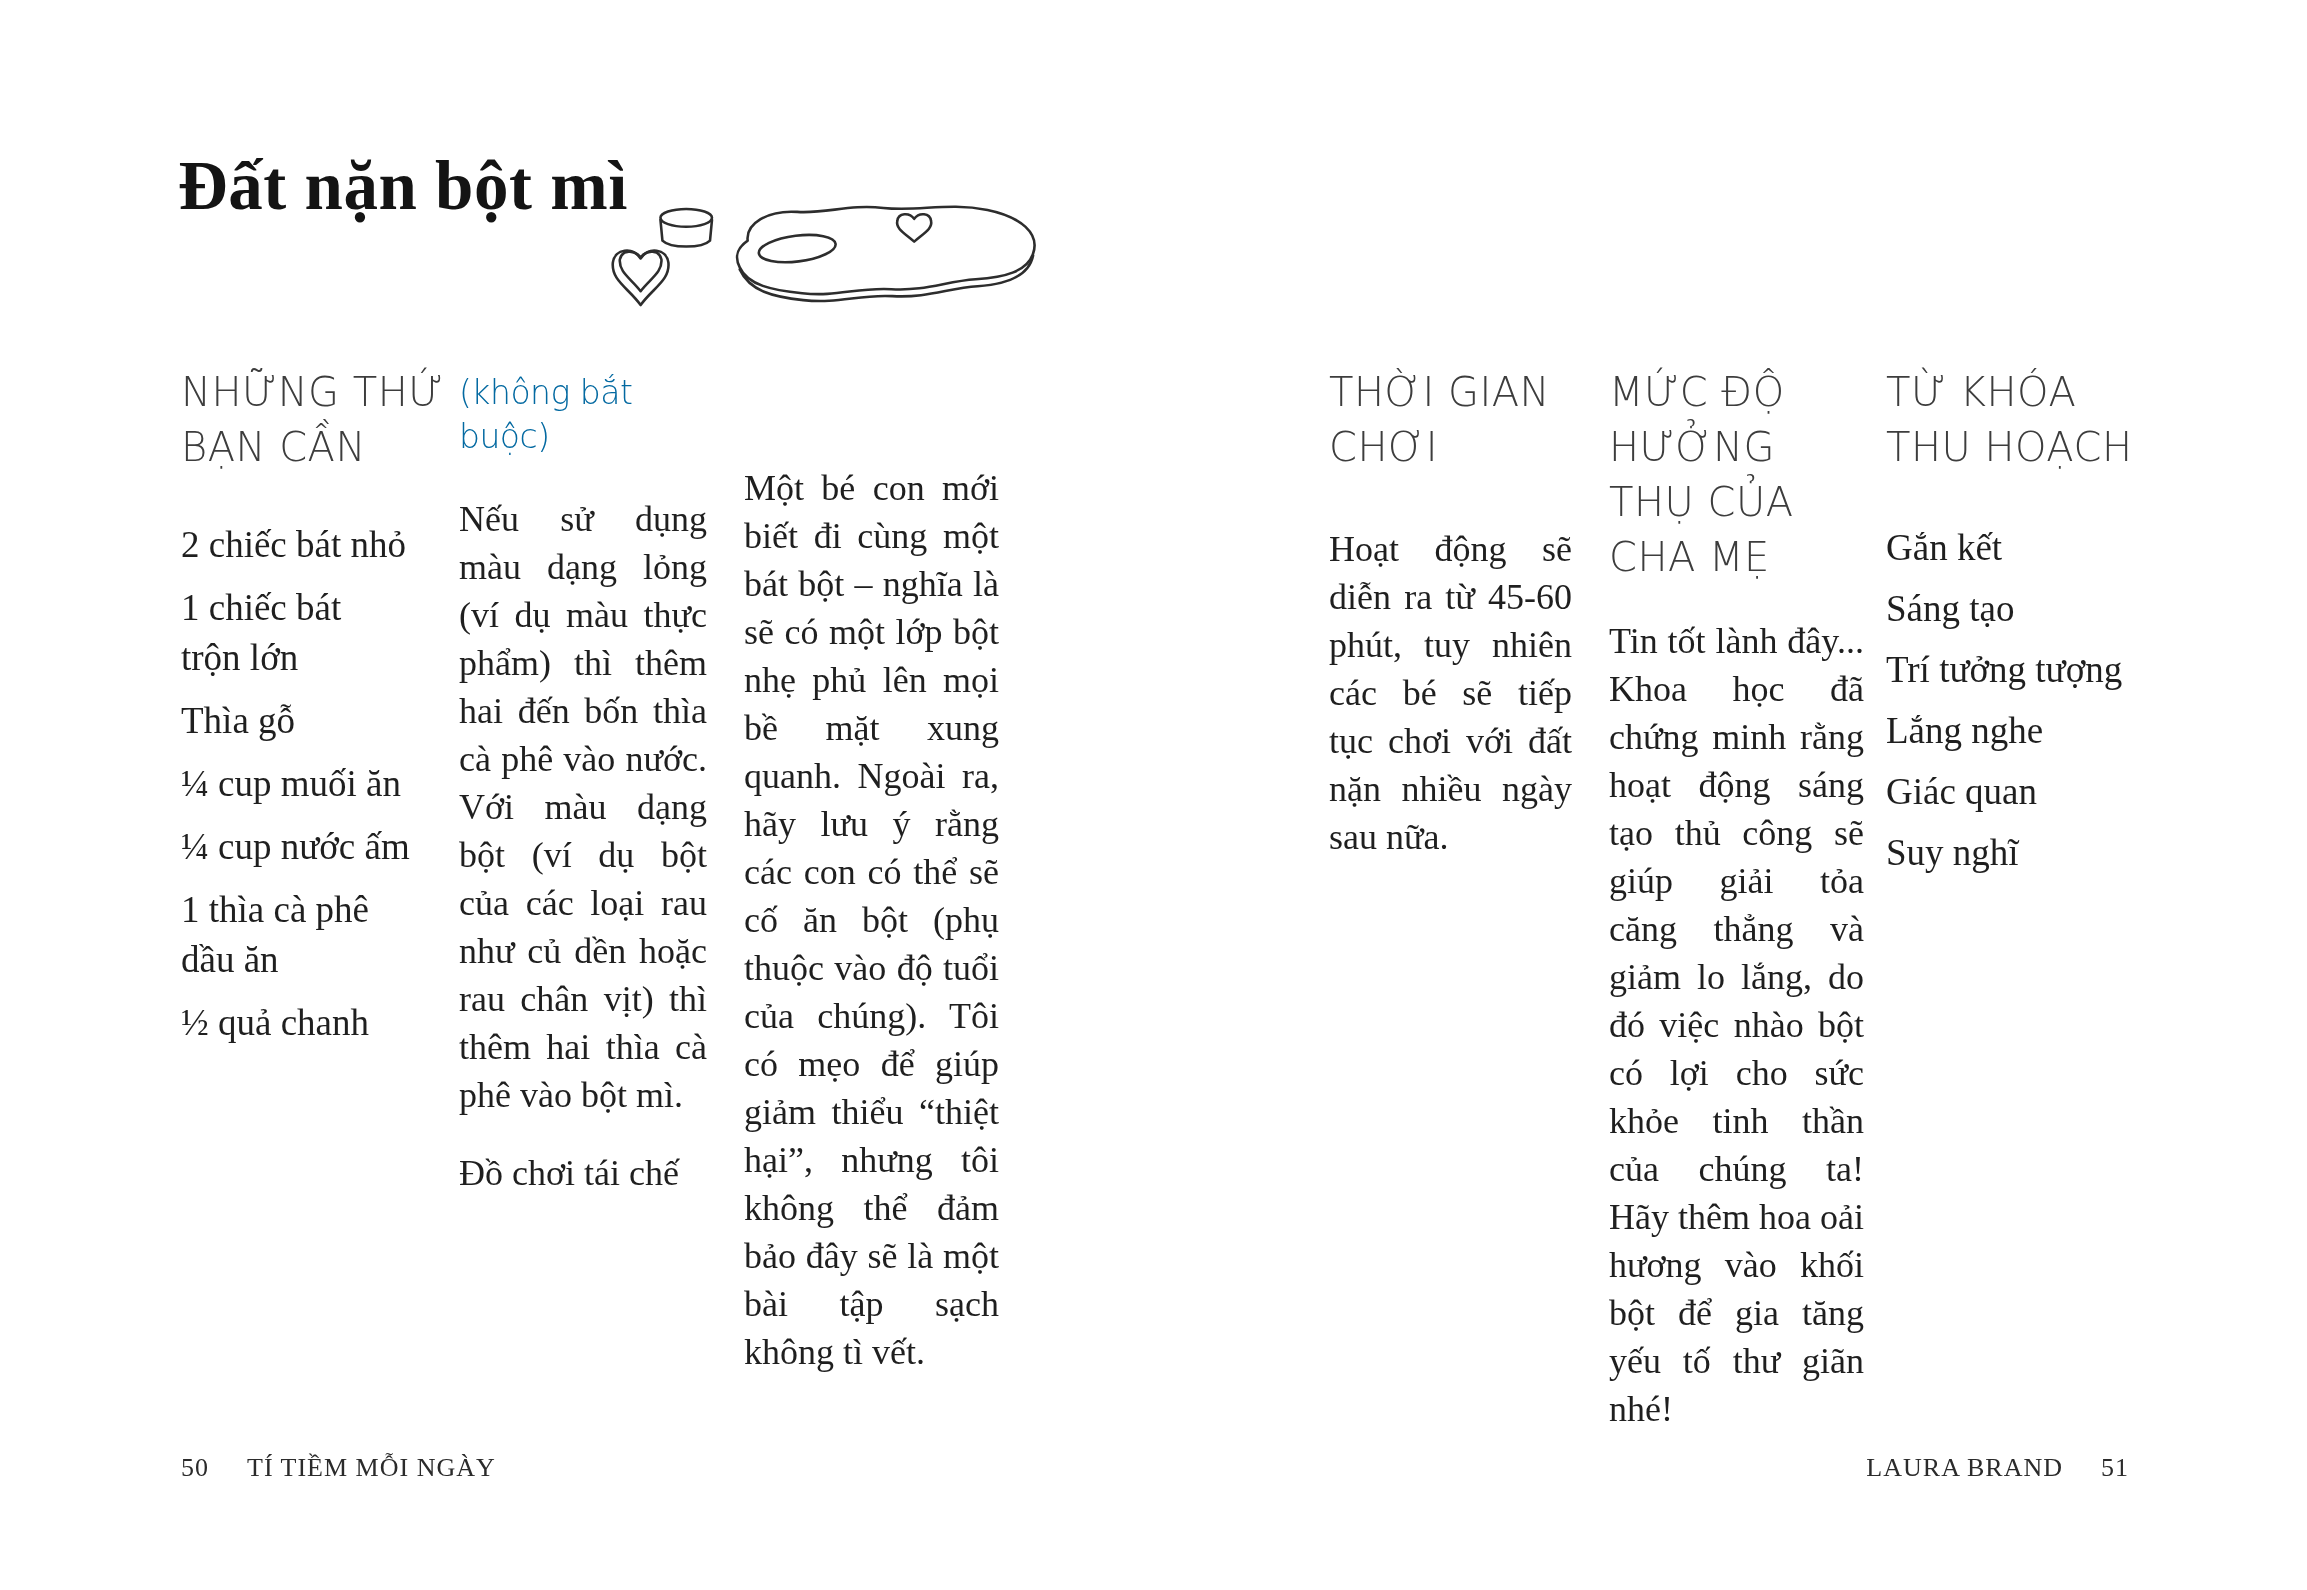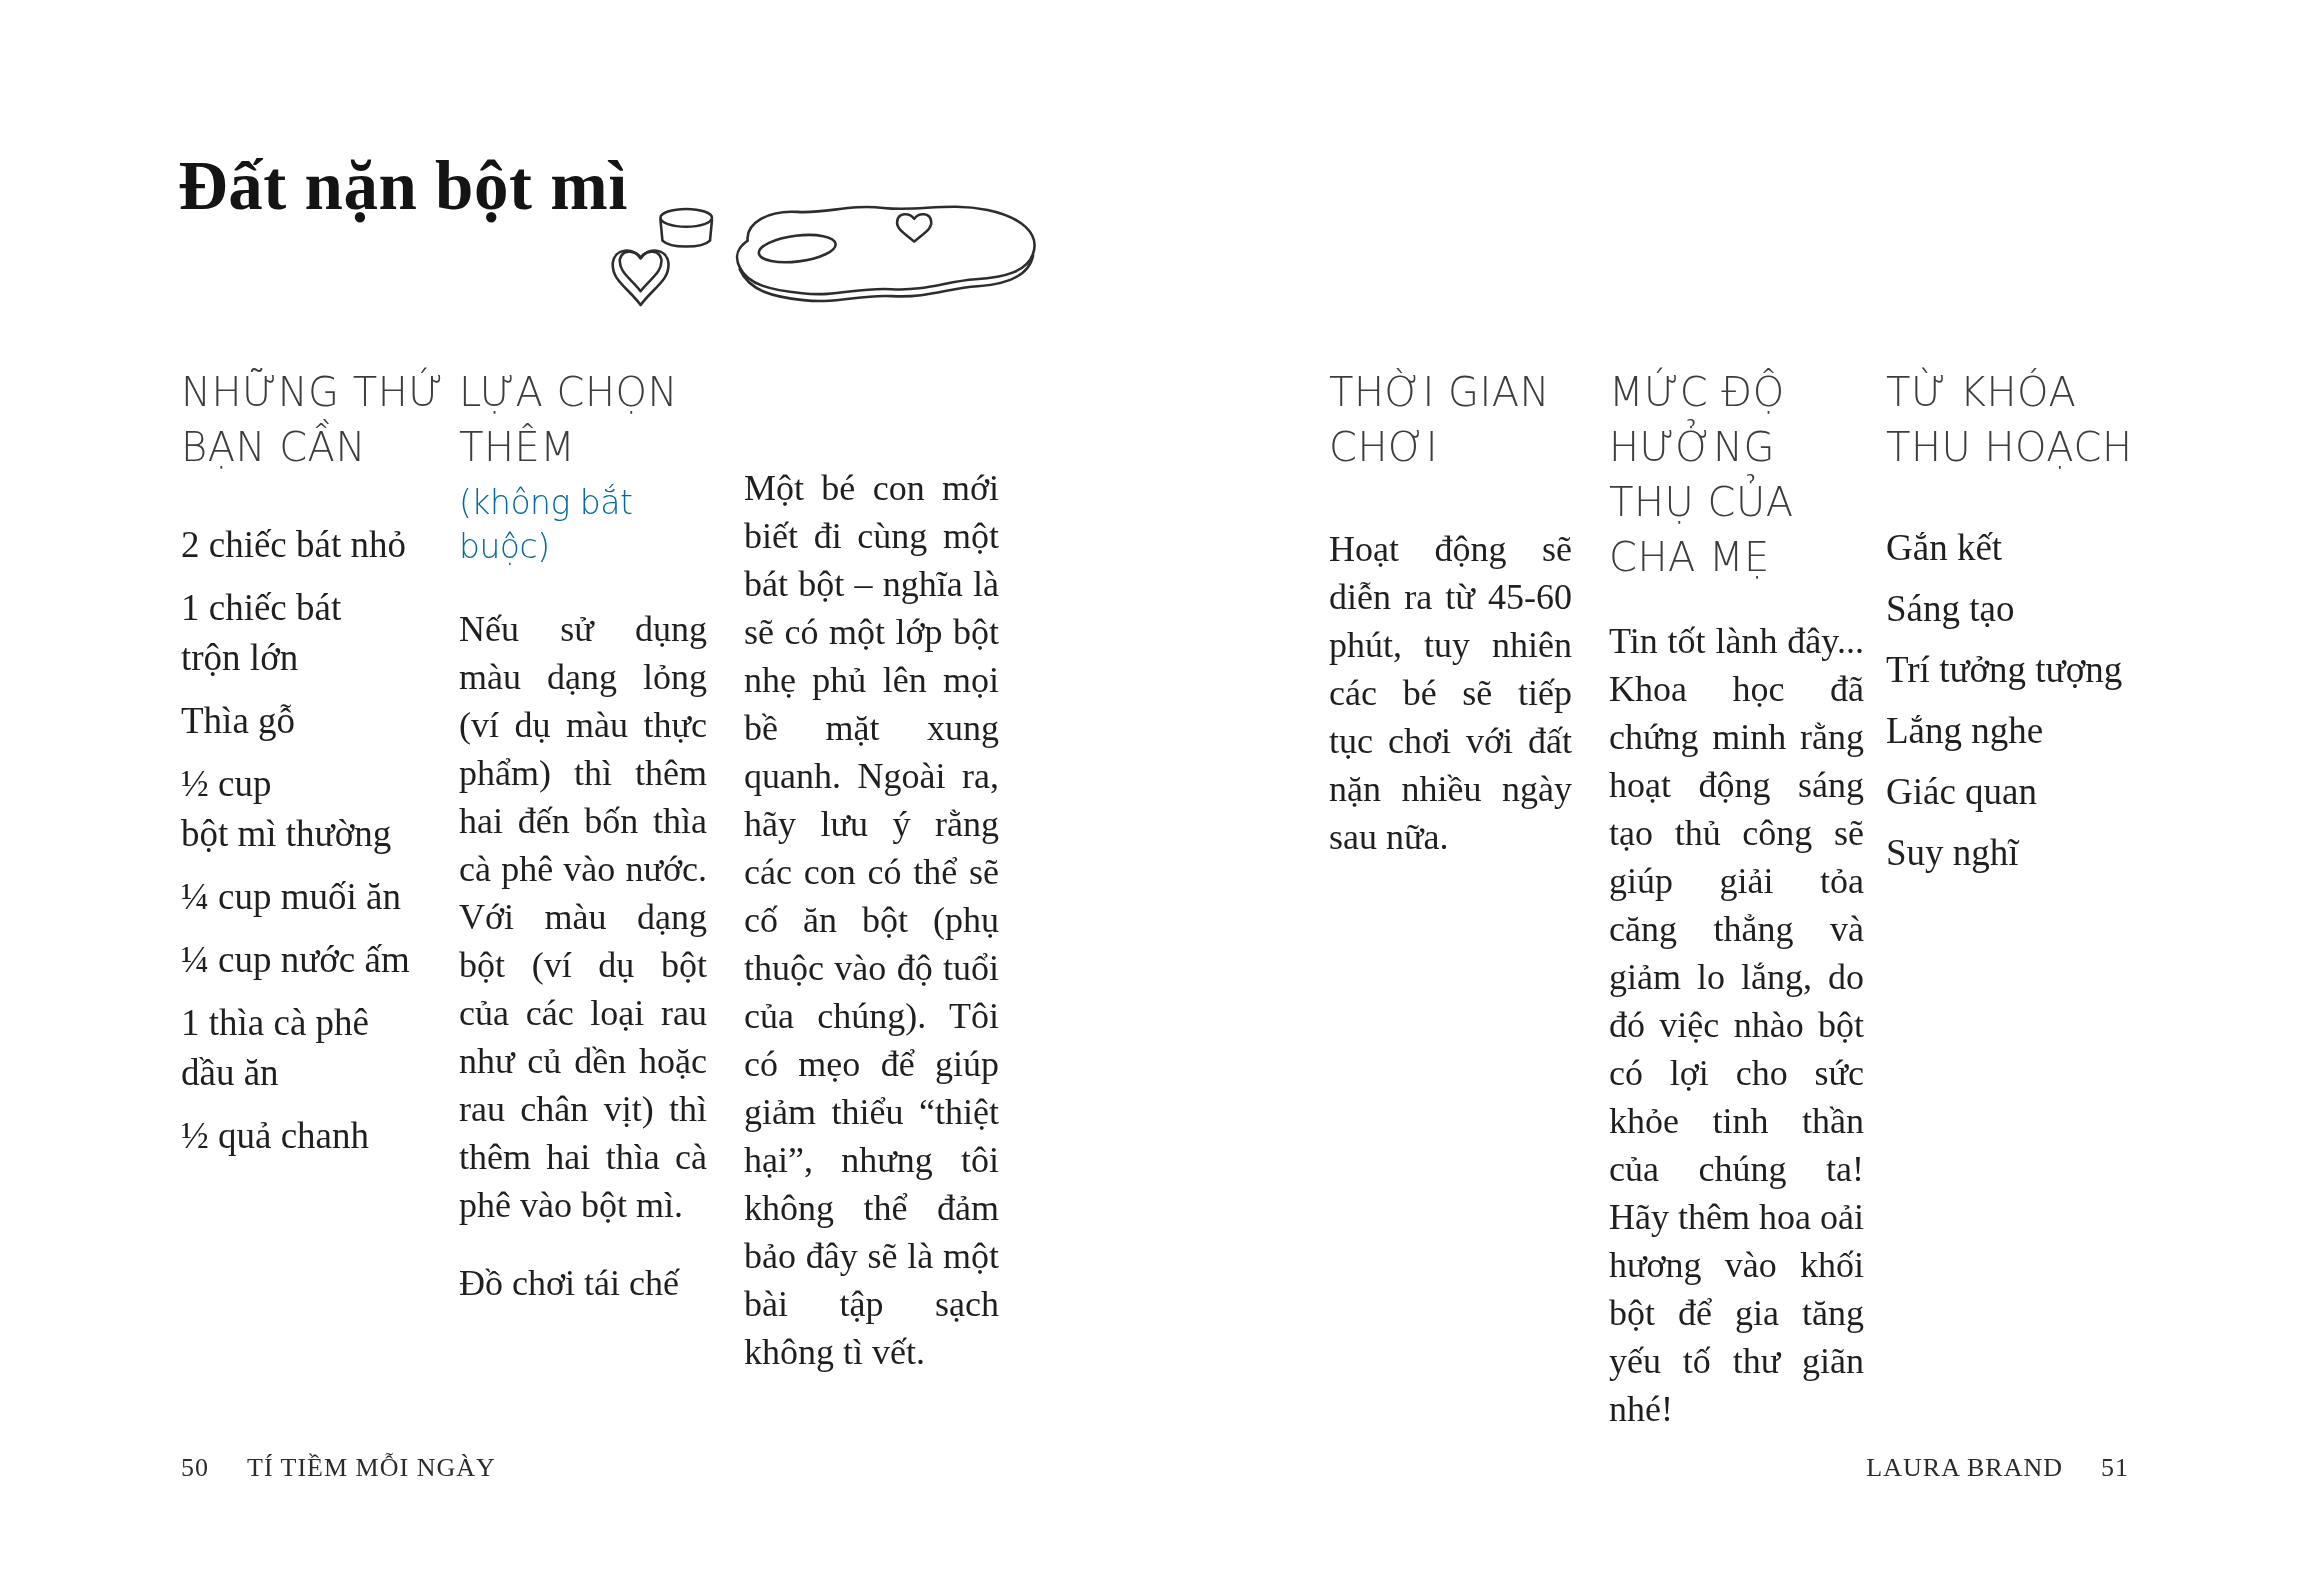--- a/index.html
+++ b/index.html
@@ -108,33 +108,29 @@
   </svg>
 
   <section class="col" id="col-needs">
     <h2 class="col-header">NHỮNG THỨ
 BẠN CẦN</h2>
     <div class="items">
       <p class="item">2 chiếc bát nhỏ</p>
       <p class="item">1 chiếc bát
 trộn lớn</p>
       <p class="item">Thìa gỗ</p>
-      <p class="item">½ cup
-bột mì thường</p>
       <p class="item">¼ cup muối ăn</p>
       <p class="item">¼ cup nước ấm</p>
       <p class="item">1 thìa cà phê
 dầu ăn</p>
       <p class="item">½ quả chanh</p>
     </div>
   </section>
 
   <section class="col" id="col-optional">
-    <h2 class="col-header">LỰA CHỌN
-THÊM</h2>
     <p class="subheader">(không bắt buộc)</p>
     <p class="para">Nếu sử dụng màu dạng lỏng (ví dụ màu thực phẩm) thì thêm hai đến bốn thìa cà phê vào nước. Với màu dạng bột (ví dụ bột của các loại rau như củ dền hoặc rau chân vịt) thì thêm hai thìa cà phê vào bột mì.</p>
     <p class="extra-item">Đồ chơi tái chế</p>
   </section>
 
   <section class="col" id="col-mess">
     <p class="para">Một bé con mới biết đi cùng một bát bột – nghĩa là sẽ có một lớp bột nhẹ phủ lên mọi bề mặt xung quanh. Ngoài ra, hãy lưu ý rằng các con có thể sẽ cố ăn bột (phụ thuộc vào độ tuổi của chúng). Tôi có mẹo để giúp giảm thiểu “thiệt hại”, nhưng tôi không thể đảm bảo đây sẽ là một bài tập sạch không tì vết.</p>
   </section>
 
   <section class="col" id="col-playtime">

